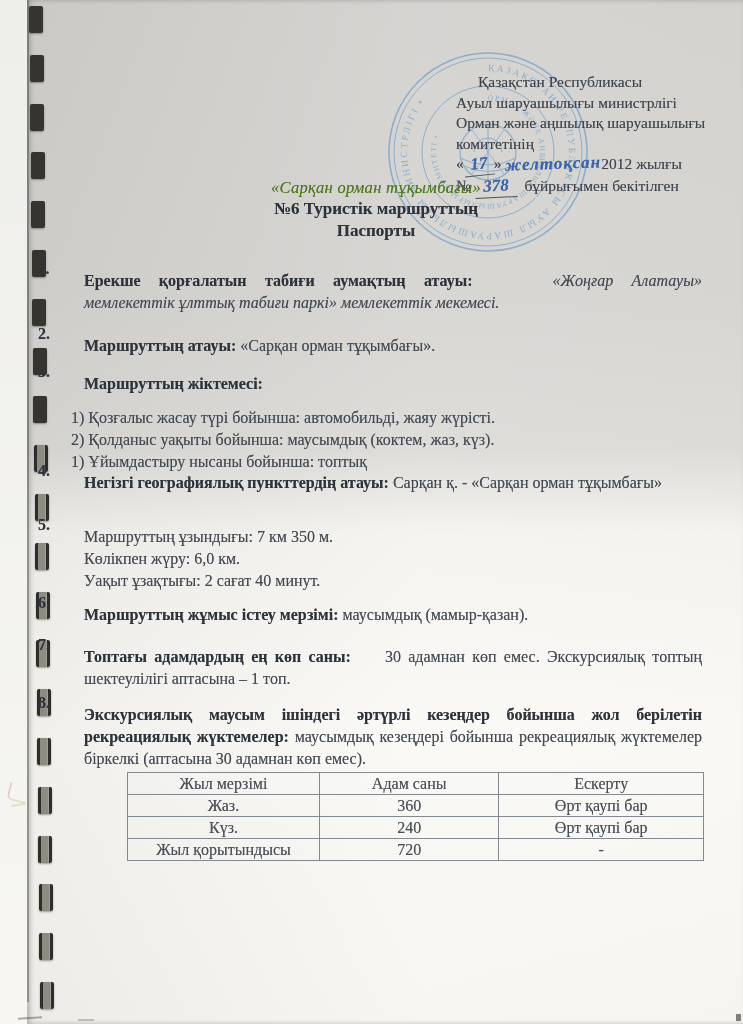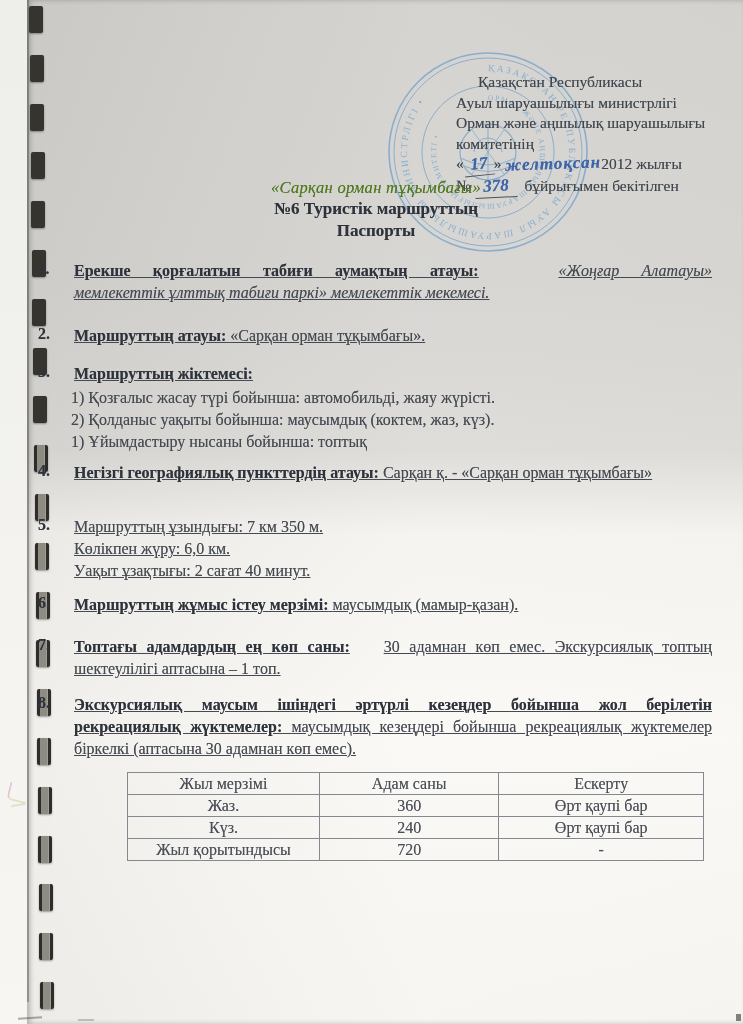--- a/index.html
+++ b/index.html
@@ -40,21 +40,21 @@
 
   
   .title{position:absolute;left:38px;top:178px;width:676px;text-align:center;z-index:3;}
   .title .t1{font-style:italic;font-size:16.5px;color:#4d7c0f;letter-spacing:.3px;}
   .title .t2,.title .t3{font-weight:bold;font-size:17px;color:#2e333b;line-height:22px;}
 
   
   .item{position:absolute;left:38px;width:676px;}
   .item .num{position:absolute;left:0;top:0;font-weight:bold;color:#2e333b;font-size:16px;line-height:22px;}
   .item .num.it{font-style:italic;}
-  .item .body{margin:2px;padding-left:34px;text-align:justify;text-decoration:underline;}
+  .item .body{margin:12px;padding-left:34px;text-align:justify;}
   .item .body.noj{text-align:left;}
   .gap-lg{display:inline-block;width:80px;}
   .gap-sm{display:inline-block;width:34px;}
   .subs{padding-left:33px;margin-top:0;}
   .ital{font-style:italic;}
 
   
   .tbl{position:absolute;left:127px;top:772px;width:577px;border-collapse:collapse;font-size:16px;color:#4a5059;z-index:3;}
   .tbl td{border:1px solid #84898f;text-align:center;padding:0 4px;line-height:21px;white-space:pre-line;vertical-align:middle;}
   .tbl .c0{width:173px;}.tbl .c1{width:161px;}.tbl .c2{width:185px;}

